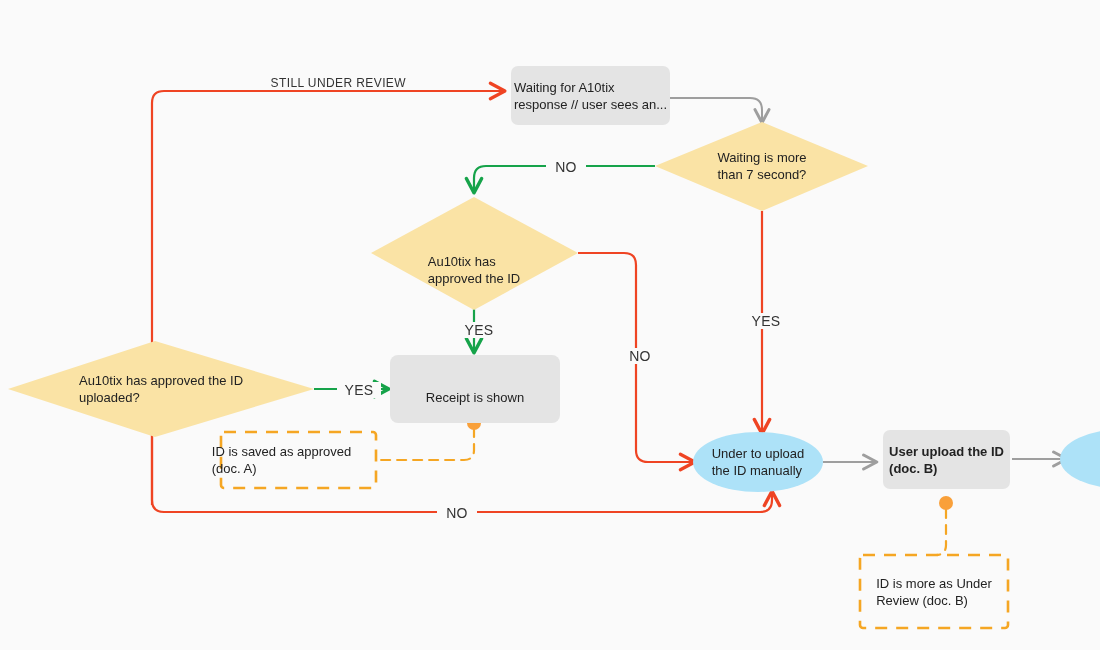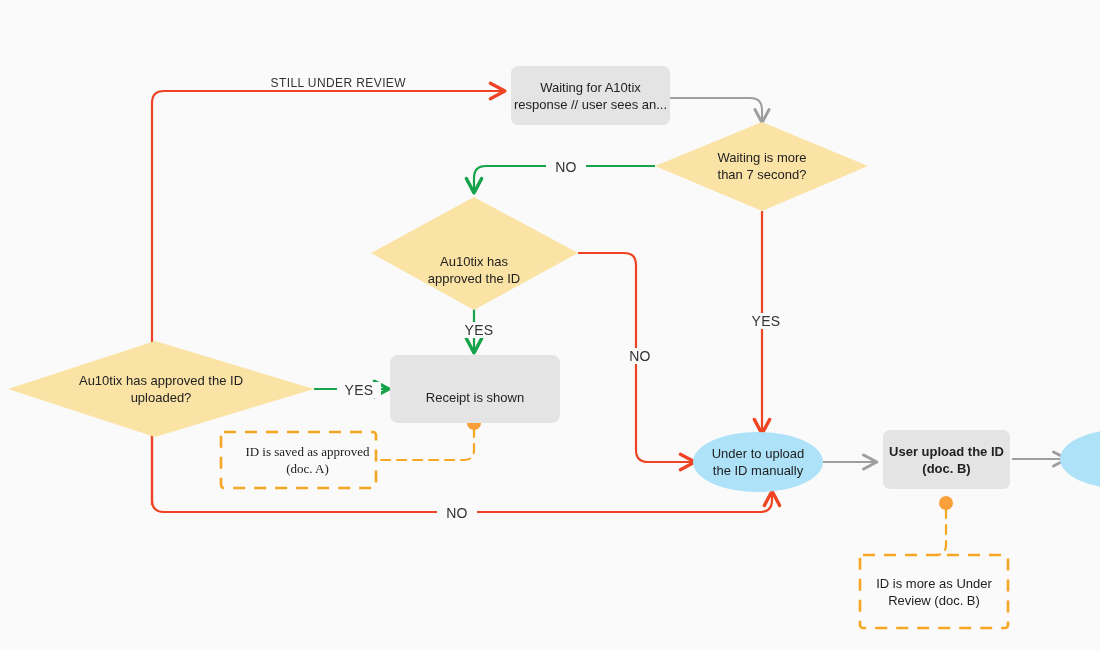--- a/index.html
+++ b/index.html
@@ -7,21 +7,20 @@
     width:1100px;height:650px;
     background:#fafafa;
     font-family:"Liberation Sans", sans-serif;
     overflow:hidden;
     position:relative;
   }
   #canvas{position:absolute;left:0;top:0;width:1100px;height:650px;}
   .node-label{
     position:absolute;
     display:flex;align-items:center;justify-content:center;
-    text-align:center;
     color:#222;
     font-size:13px;
     line-height:17px;
     pointer-events:none;
     white-space:pre-line;
   }
   .edge-label{
     position:absolute;
     color:#333;
     font-size:14px;
@@ -109,21 +108,21 @@
 approved the ID</div>
 
 <div class="node-label" style="left:390px;top:355px;width:170px;height:84px;">Receipt is shown</div>
 
 <div class="node-label" style="left:695px;top:438px;width:126px;height:48px;">Under to upload
 the ID manually</div>
 
 <div class="node-label" style="left:883px;top:430px;width:127px;height:59px;font-weight:bold;">User upload the ID
 (doc. B)</div>
 
-<div class="node-label" style="left:230px;top:432px;width:155px;height:56px;font-family:Liberation Serif, serif;">ID is saved as approved
+<div class="node-label" style="left:204px;top:432px;width:155px;height:56px;">ID is saved as approved
 (doc. A)</div>
 
 <div class="node-label" style="left:860px;top:555px;width:148px;height:73px;">ID is more as Under
 Review (doc. B)</div>
 
 <div class="edge-label caps" style="left:262px;top:76px;width:140px;text-align:right;">STILL UNDER REVIEW</div>
 
 <div class="edge-label" style="left:546px;top:159px;width:32px;">NO</div>
 
 <div class="edge-label" style="left:337px;top:382px;width:36px;">YES</div>

